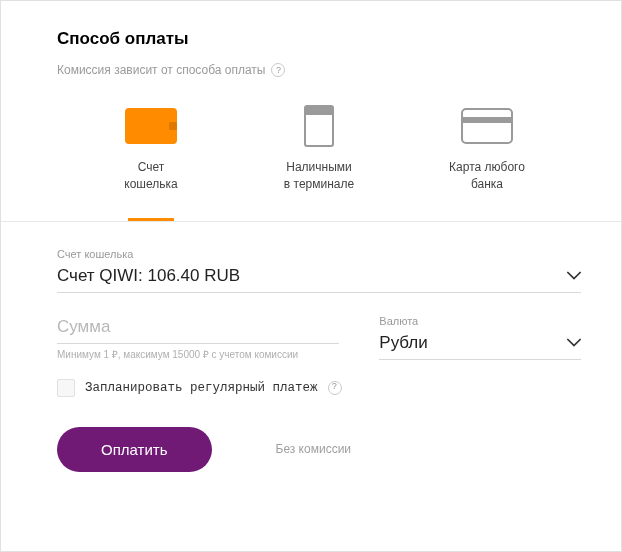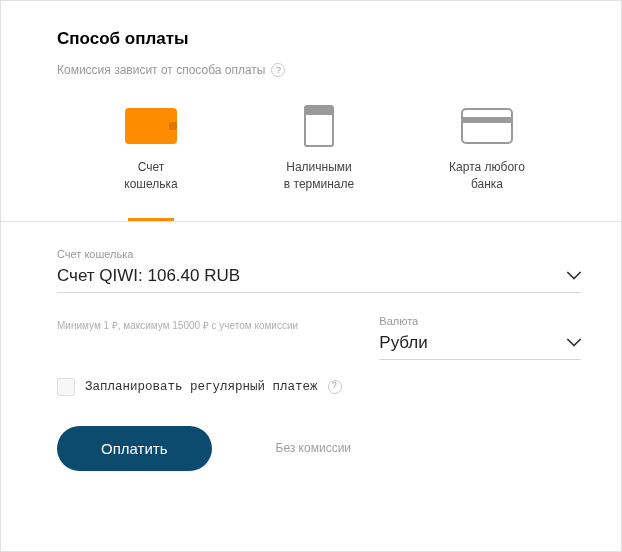--- a/index.html
+++ b/index.html
@@ -152,21 +152,21 @@
     font-size: 12.5px;
     color: #333;
   }
 
   .action-row {
     display: flex;
     align-items: center;
     gap: 24px;
   }
   .pay-btn {
-    background: #0c4a6e;
+    background: #701a75;
     color: #fff;
     border: none;
     border-radius: 24px;
     padding: 14px 44px;
     font-size: 15px;
     cursor: pointer;
   }
   .commission-note {
     font-size: 12px;
     color: #a0a0a0;
@@ -231,20 +231,23 @@
         <svg width="16" height="10" viewBox="0 0 16 10">
             <path d="M1 1 L8 8 L15 1" stroke="#333" stroke-width="2" fill="none" stroke-linecap="round"></path>
           </svg>
       </span>
     </div>
   </div>
 </div>
 
 <div class="amount-row">
   <div class="field amount-field">
+    <div class="field-value placeholder">
+      <span>Сумма</span>
+    </div>
     <div class="hint">Минимум 1 ₽, максимум 15000 ₽ с учетом комиссии</div>
   </div>
   <div class="field currency-field">
     <span class="field-label">Валюта</span>
     <div class="field-value">
       <span>Рубли</span>
       <span class="chevron">
         <svg width="16" height="10" viewBox="0 0 16 10">
             <path d="M1 1 L8 8 L15 1" stroke="#333" stroke-width="2" fill="none" stroke-linecap="round"></path>
           </svg>

